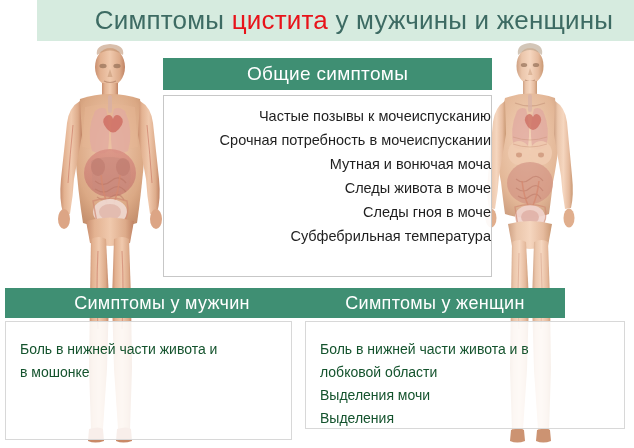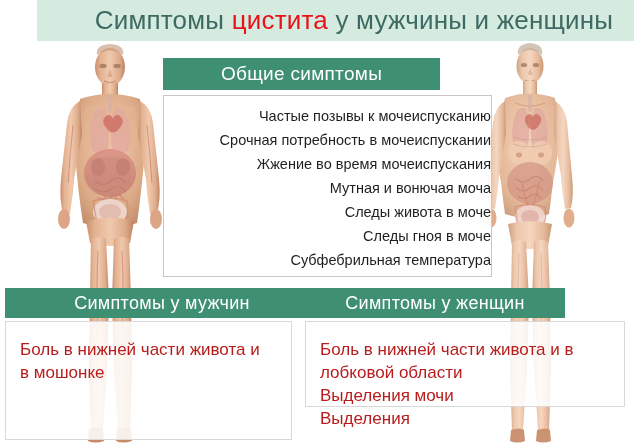--- a/index.html
+++ b/index.html
@@ -24,21 +24,21 @@
   .title-accent{color:#e8131a;}
 
   
   .figure{position:absolute;top:41px;height:407px;width:150px;overflow:hidden;}
   .fig-male{left:35px;}
   .fig-female{left:455px;}
   .fig-svg{display:block;}
 
   
   .gs-header{
-    position:absolute;left:163px;top:58px;width:277px;height:32px;
+    position:absolute;left:163px;top:58px;width:329px;height:32px;
     background:#3f8f73;
     display:flex;align-items:center;justify-content:center;
   }
   .gs-header-text{color:#ffffff;font-size:19px;letter-spacing:.3px;}
   .gs-box{
     position:absolute;left:163px;top:95px;width:329px;height:182px;
     background:rgba(255,255,255,.93);
     border:1px solid #c7c7c7;
     box-sizing:border-box;
     padding:8px 0 0 10px;
@@ -53,26 +53,26 @@
     position:absolute;height:30px;background:#3f8f73;
     display:flex;align-items:center;justify-content:center;
   }
   .p-header-text{color:#ffffff;font-size:18px;letter-spacing:.3px;}
   .p-box{
     position:absolute;background:rgba(255,255,255,.86);
     border:1px solid #d8d8d8;box-sizing:border-box;
     padding:16px 14px 0 14px;
   }
   .p-list{list-style:none;margin:0;padding:0;text-align:left;}
-  .p-list li{font-size:17px;color:#b91c1c;line-height:23px;}
+  .p-list li{font-size:14px;color:#14532d;line-height:23px;}
 
   .men-header{left:5px;top:288px;width:314px;}
   .men-box{left:5px;top:321px;width:287px;height:119px;}
   .women-header{left:305px;top:288px;width:260px;}
-  .women-box{left:305px;top:321px;width:320px;height:86px;}
+  .women-box{left:305px;top:321px;width:320px;height:108px;}
 </style>
 </head>
 <body>
 
 <div id="root">
 
   <div class="title-band">
     <div class="title-text"><span>Симптомы </span><span class="title-accent">цистита</span><span> у мужчины и женщины</span></div>
   </div>
 
@@ -235,21 +235,20 @@
     </svg>
   </div>
 
   <div class="gs-header">
     <span class="gs-header-text">Общие симптомы</span>
   </div>
   <div class="gs-box">
     <ul class="gs-list">
       <li>Частые позывы к мочеиспусканию</li>
       <li>Срочная потребность в мочеиспускании</li>
-      <li>Жжение во время мочеиспускания</li>
       <li>Мутная и вонючая моча</li>
       <li>Следы живота в моче</li>
       <li>Следы гноя в моче</li>
       <li>Субфебрильная температура</li>
     </ul>
   </div>
 
   <div class="p-header men-header">
     <span class="p-header-text">Симптомы у мужчин</span>
   </div>

